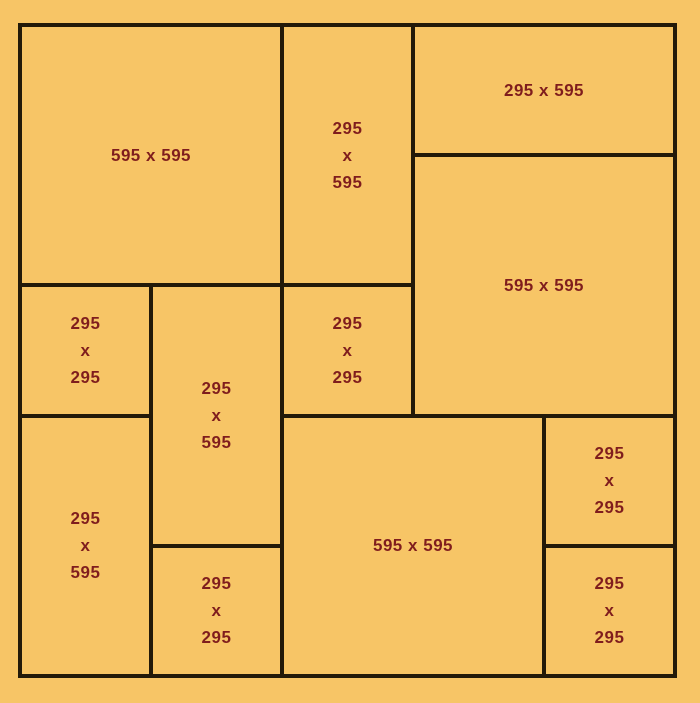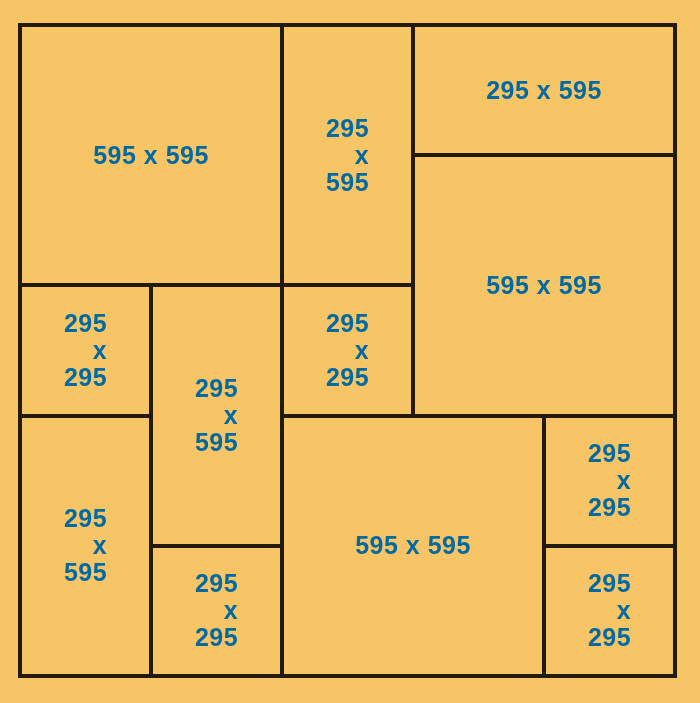--- a/index.html
+++ b/index.html
@@ -30,25 +30,25 @@
     grid-template-rows: repeat(5, 1fr);
     gap: 4px;
   }
   .piece {
     background: #f7c566;
     display: flex;
     align-items: center;
     justify-content: center;
   }
   .lbl {
-    font-size: 25px;
+    font-size: 17px;
     font-weight: bold;
     line-height: 27px;
-    color: #0369a1;
-    text-align: right;
+    color: #7f1d1d;
+    text-align: center;
     white-space: pre-line;
     letter-spacing: 0.5px;
   }
   
   .pA { grid-column: 1 / 3; grid-row: 1 / 3; }
   .pB { grid-column: 3 / 4; grid-row: 1 / 3; }
   .pC { grid-column: 4 / 6; grid-row: 1 / 2; }
   .pD { grid-column: 4 / 6; grid-row: 2 / 4; }
   .pE { grid-column: 1 / 2; grid-row: 3 / 4; }
   .pF { grid-column: 2 / 3; grid-row: 3 / 5; }

